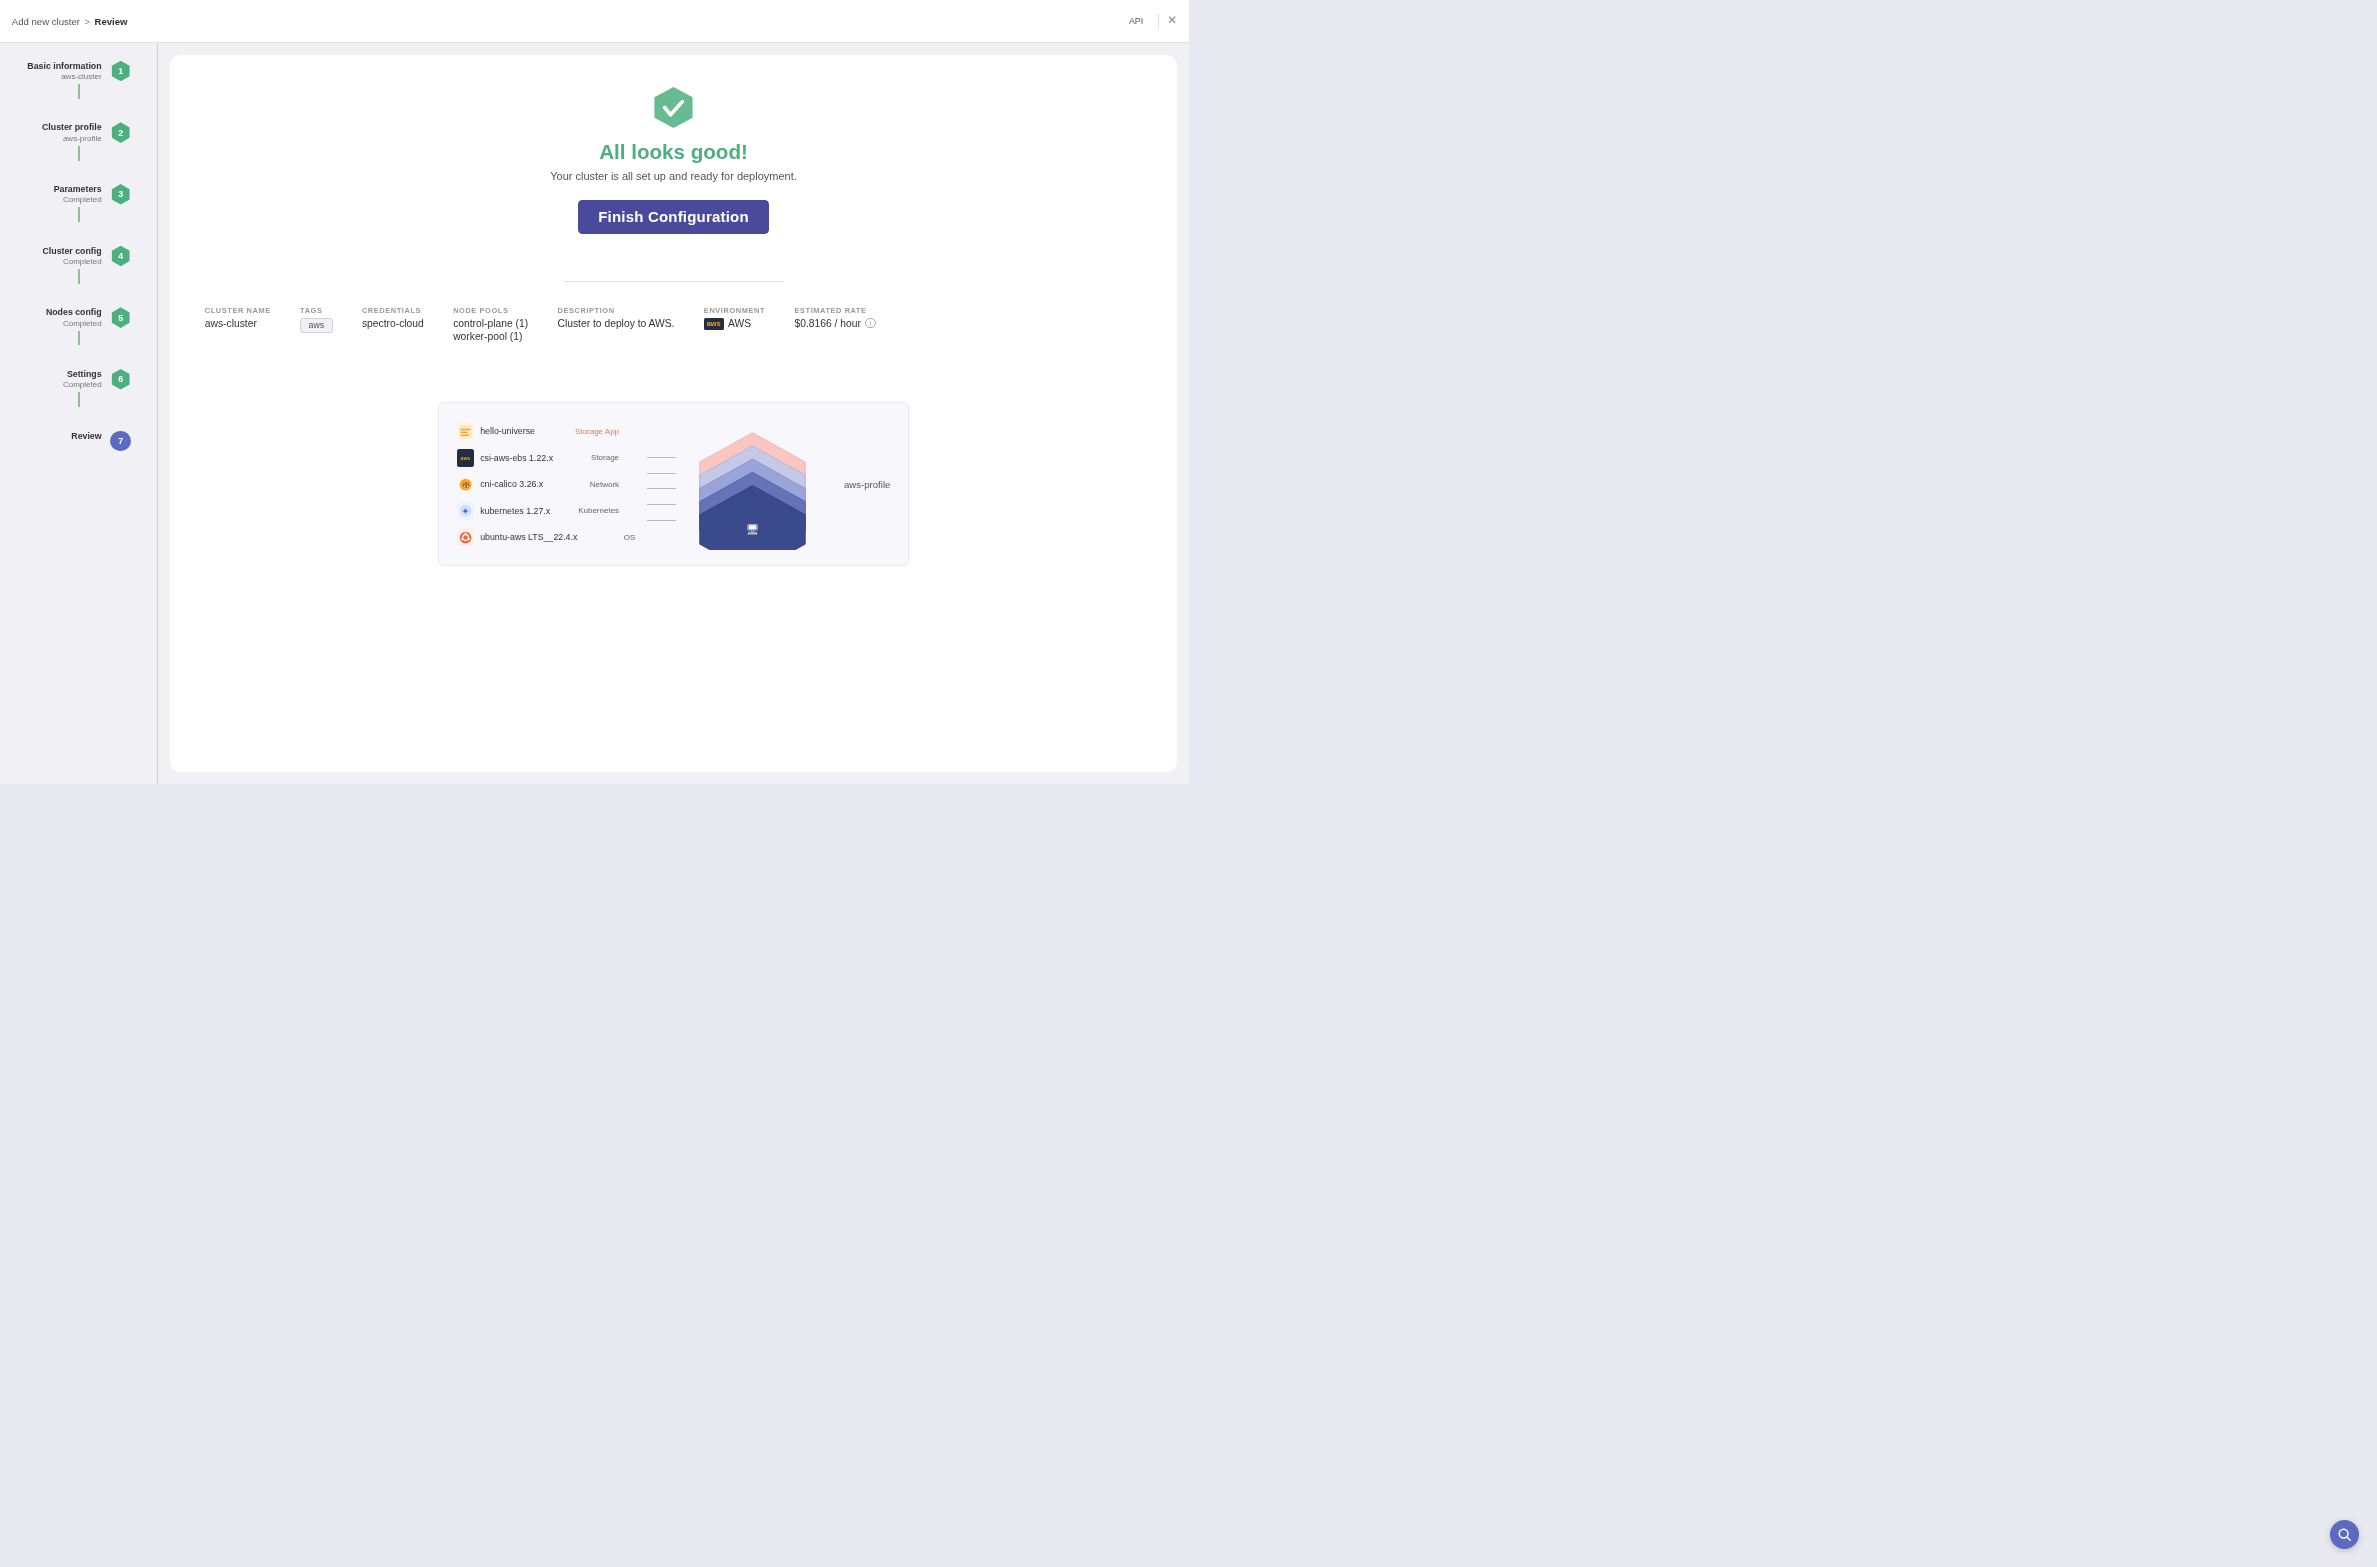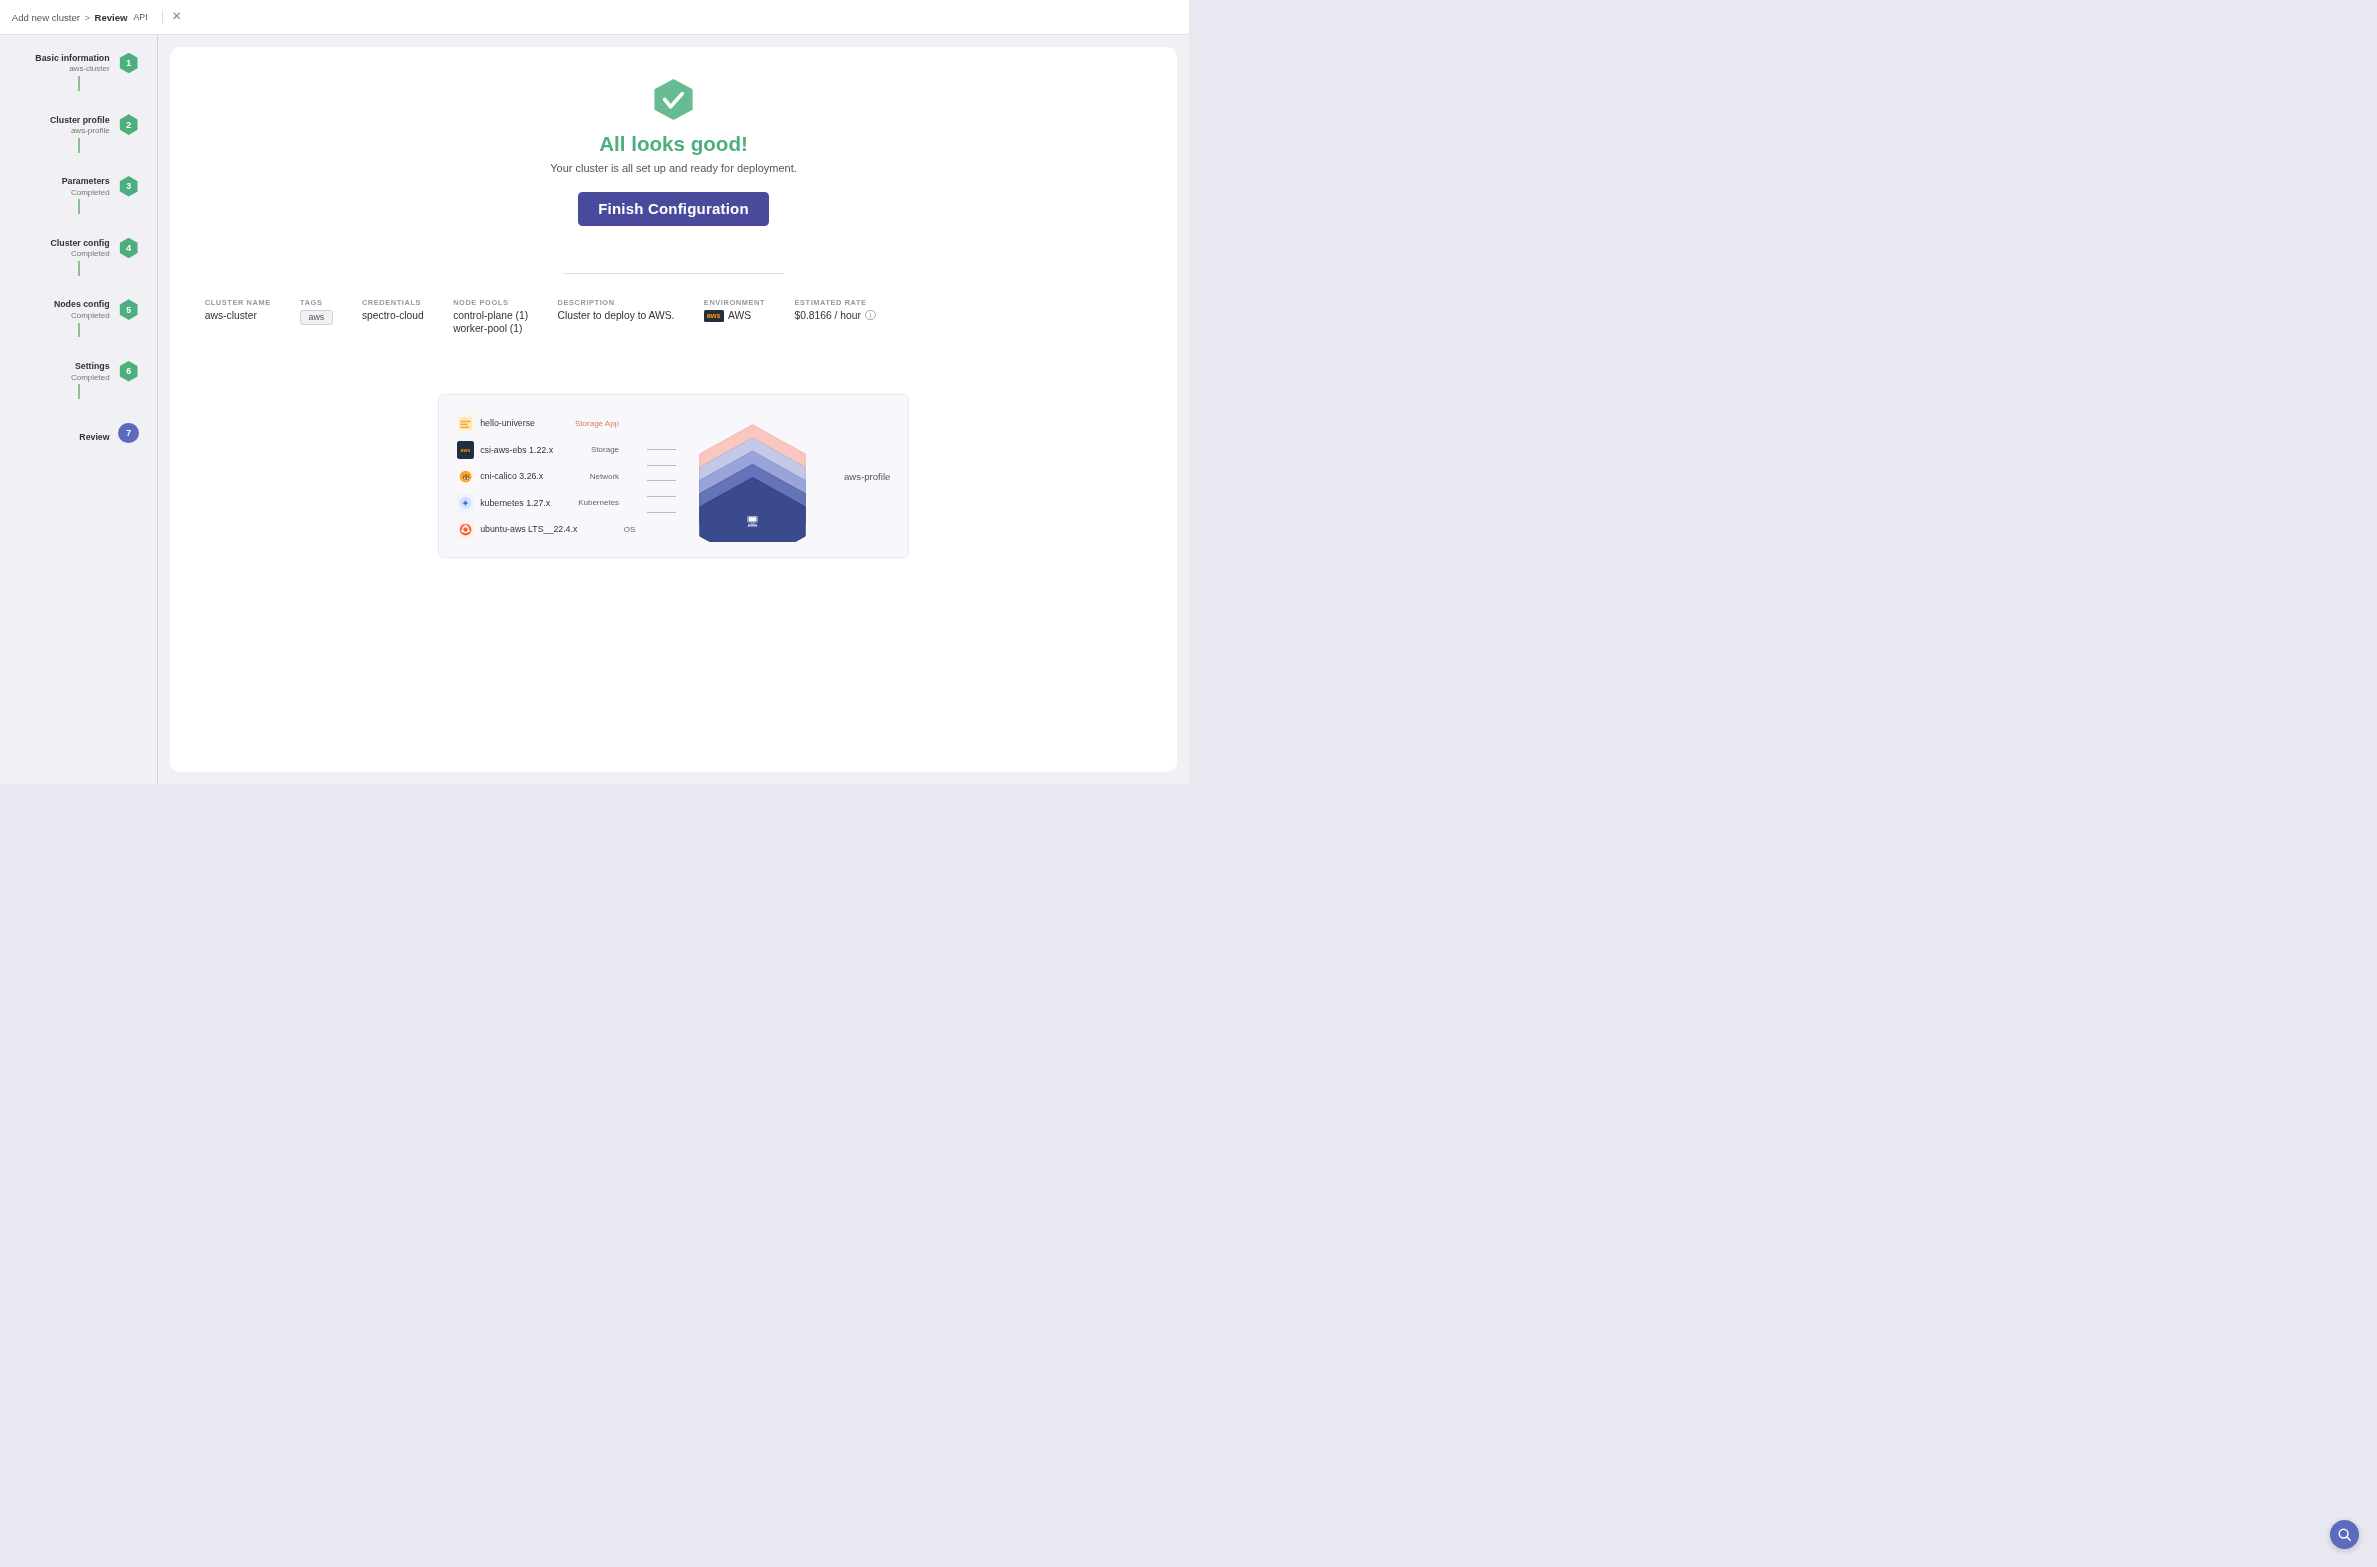--- a/index.html
+++ b/index.html
@@ -1,36 +1,36 @@
 <!DOCTYPE html>
 <html style="font-size:11.8px"><head>
   <meta charset="utf-8">
   <style>
     * { box-sizing: border-box; margin: 0; padding: 0; }
     body { font-family: -apple-system, BlinkMacSystemFont, 'Segoe UI', sans-serif; background: #e8e8f0; width: 1189px; height: 784px; overflow: hidden; }
 
     .window { width: 100%; height: 100%; background: #f0f0f5; display: flex; flex-direction: column; }
 
-    .titlebar { height: 35px; background: #fff; border-bottom: 0.7px solid #e0e0e8; display: flex; align-items: center; padding: 0 11.8px; flex-shrink: 0; }
+    .titlebar { height: 43px; background: #fff; border-bottom: 0.7px solid #e0e0e8; display: flex; align-items: center; justify-content: space-between; padding: 0 11.8px; flex-shrink: 0; }
     .titlebar-left { display: flex; align-items: center; gap: 4.4px; font-size: 9.6px; color: #555; }
     .titlebar-breadcrumb-sep { color: #888; }
     .titlebar-current { font-weight: 600; color: #333; }
     .titlebar-right { display: flex; align-items: center; gap: 8.8px; }
     .api-btn { font-size: 8.8px; color: #555; cursor: pointer; padding: 2.2px 5.9px; }
     .close-btn { font-size: 11.8px; color: #888; cursor: pointer; background: none; border: none; line-height: 1; }
 
     .main { display: flex; flex: 1; overflow: hidden; }
 
     
     .sidebar { width: 158px; background: #f0f0f5; padding: 17.7px 0; display: flex; flex-direction: column; align-items: center; flex-shrink: 0; position: relative; }
     .sidebar::after { content: ''; position: absolute; right: 0; top: 0; bottom: 0; width: 0.7px; background: #d0d0da; }
 
     .step-item { display: flex; flex-direction: column; align-items: center; margin-bottom: 20.6px; position: relative; width: 100%; }
     .step-connector { width: 1.5px; height: 14.7px; background: #8fbe8f; margin: 2.9px auto; }
-    .step-row { display: flex; align-items: flex-end; justify-content: center; gap: 8.8px; width: 100%; padding: 0 19px; }
+    .step-row { display: flex; align-items: flex-start; justify-content: center; gap: 8.8px; width: 100%; padding: 0 27px; }
     .step-label { text-align: right; flex: 1; }
     .step-name { font-size: 8.8px; font-weight: 700; color: #333; line-height: 1.3; }
     .step-sub { font-size: 8px; color: #777; }
     .step-badge { width: 20.6px; height: 20.6px; border-radius: 50%; display: flex; align-items: center; justify-content: center; font-size: 8.8px; font-weight: 700; color: #fff; flex-shrink: 0; }
     .step-badge.green { background: #4caf7d; }
     .step-badge.blue { background: #5c6bc0; }
     .step-badge.hexagon { clip-path: polygon(50% 0%, 93% 25%, 93% 75%, 50% 100%, 7% 75%, 7% 25%); border-radius: 0; }
 
     
     .content { flex: 1; background: #fff; margin: 11.8px; border-radius: 10px; overflow: auto; padding: 29.4px 35px; display: flex; flex-direction: column; align-items: center; }

